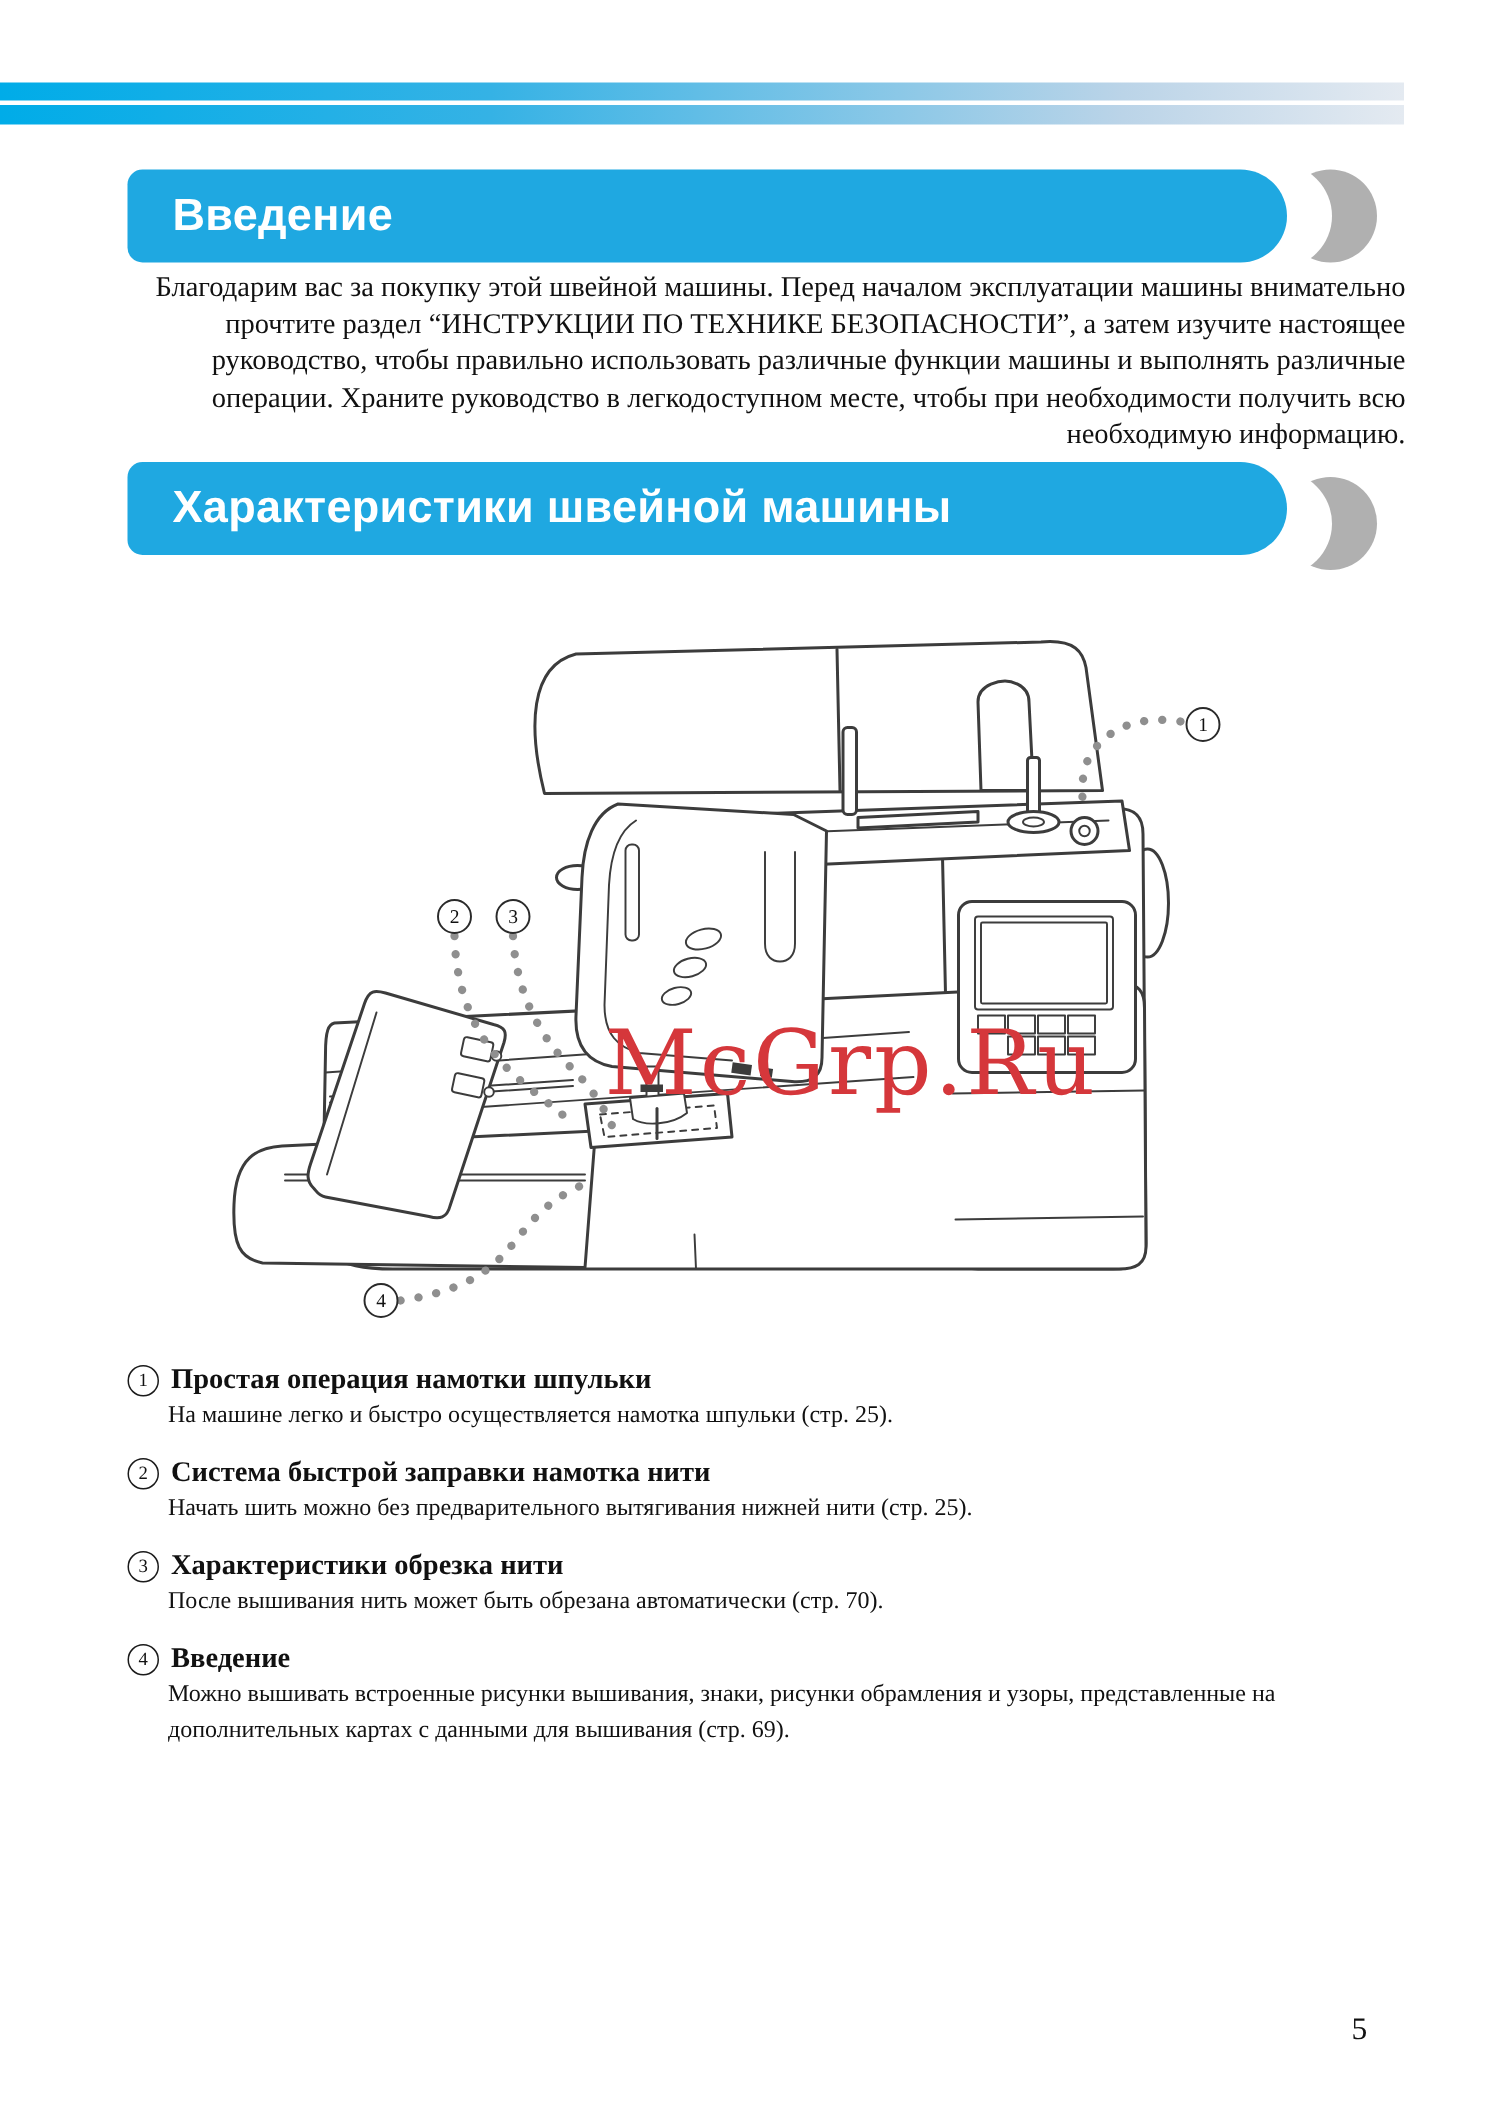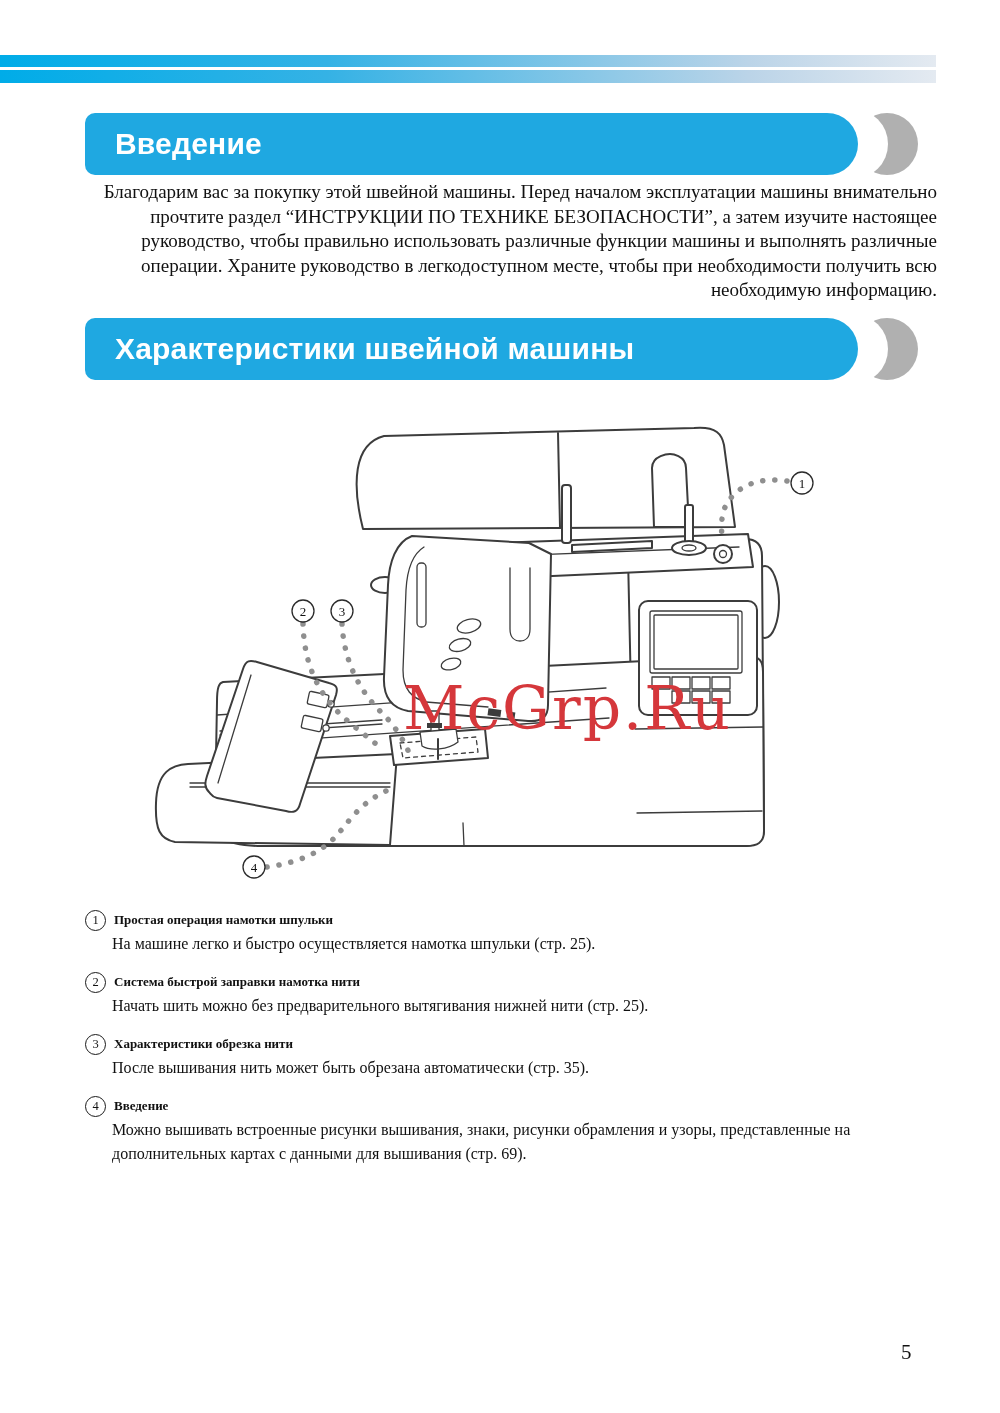--- a/index.html
+++ b/index.html
@@ -21,21 +21,21 @@
 
   .intro{position:absolute;left:85px;top:180px;width:852px;font-size:19px;line-height:24.5px;text-align:right;}
 
   .figure-svg{position:absolute;left:60px;top:415px;}
 
   .features{position:absolute;left:85px;top:908px;width:872px;}
   .feature{margin-bottom:14px;}
   .feature-head{display:flex;align-items:center;gap:8px;}
   .fnum{flex:none;width:19px;height:19px;border:1.3px solid #1a1a1a;border-radius:50%;
         font-size:12.5px;line-height:19px;text-align:center;}
-  .feature-title{font-weight:bold;font-size:13px;line-height:24px;}
+  .feature-title{font-weight:bold;font-size:19px;line-height:24px;}
   .feature-desc{margin-left:27px;font-size:16px;line-height:24px;}
 
   .page-number{position:absolute;left:901px;top:1340px;font-size:21px;}
 
   
   .mk{stroke:#3C3C3C;stroke-width:2;fill:#fff;stroke-linejoin:round;stroke-linecap:round;}
   .mk-line{stroke:#3C3C3C;stroke-width:2;fill:none;stroke-linejoin:round;stroke-linecap:round;}
   .thin{stroke-width:1.3;}
   .dark{fill:#3C3C3C;stroke:none;}
   .dots{fill:none;stroke:#8F8F8F;stroke-width:5.5;stroke-dasharray:0.1 12;stroke-linecap:round;}
@@ -53,21 +53,21 @@
   </div>
 
   <div class="crescent-gray" style="top:113px;"></div>
   <div class="crescent-mask" style="top:109px;"></div>
   <div class="section-bar" style="top:113px;">Введение</div>
 
   <div class="intro">Благодарим вас за покупку этой швейной машины. Перед началом эксплуатации машины внимательно прочтите раздел “ИНСТРУКЦИИ ПО ТЕХНИКЕ БЕЗОПАСНОСТИ”, а затем изучите настоящее руководство, чтобы правильно использовать различные функции машины и выполнять различные операции. Храните руководство в легкодоступном месте, чтобы при необходимости получить всю необходимую информацию.</div>
 
   <div class="crescent-gray" style="top:318px;"></div>
   <div class="crescent-mask" style="top:314px;"></div>
-  <div class="section-bar" style="top:318px;">Характеристики швейной машины</div>
+  <div class="section-bar" style="top:308px;">Характеристики швейной машины</div>
 
   <svg class="figure-svg" width="880" height="475" viewBox="0 0 880 475">
 
     <g>
       <path class="mk" d="M303,114 C292,70 293,29 324,21 L634,13 C657,11 662,20 664,30 L675,112 Z"></path>
       <path class="mk-line" d="M498,18 L500,112"></path>
       <path class="mk" d="M594,112 L592,53 C592,40 609,39 610,39 C611,39 626,40 626,53 L629,112 Z"></path>
     </g>
 
     <ellipse class="mk" cx="705" cy="187" rx="14" ry="36"></ellipse>
@@ -200,21 +200,21 @@
         <span class="feature-title">Система быстрой заправки намотка нити</span>
       </div>
       <div class="feature-desc">Начать шить можно без предварительного вытягивания нижней нити (стр. 25).</div>
     </div>
 
     <div class="feature">
       <div class="feature-head">
         <span class="fnum">3</span>
         <span class="feature-title">Характеристики обрезка нити</span>
       </div>
-      <div class="feature-desc">После вышивания нить может быть обрезана автоматически (стр. 35).</div>
+      <div class="feature-desc">После вышивания нить может быть обрезана автоматически (стр. 70).</div>
     </div>
 
     <div class="feature">
       <div class="feature-head">
         <span class="fnum">4</span>
         <span class="feature-title">Введение</span>
       </div>
       <div class="feature-desc">Можно вышивать встроенные рисунки вышивания, знаки, рисунки обрамления и узоры, представленные на дополнительных картах с данными для вышивания (стр. 69).</div>
     </div>
 

